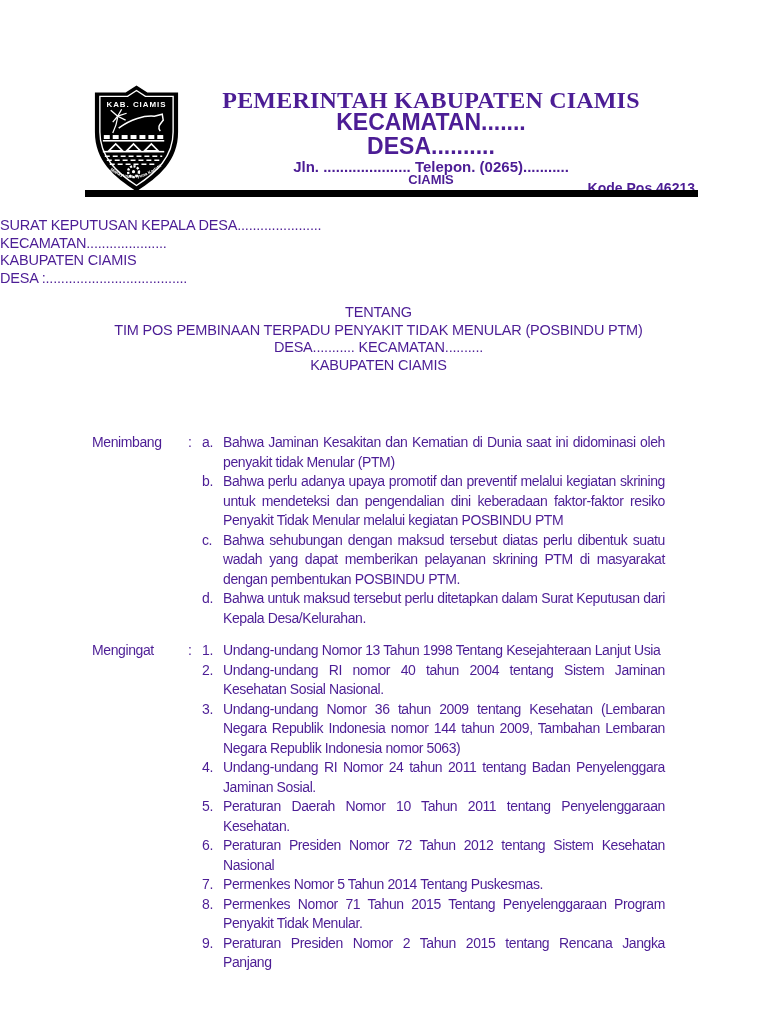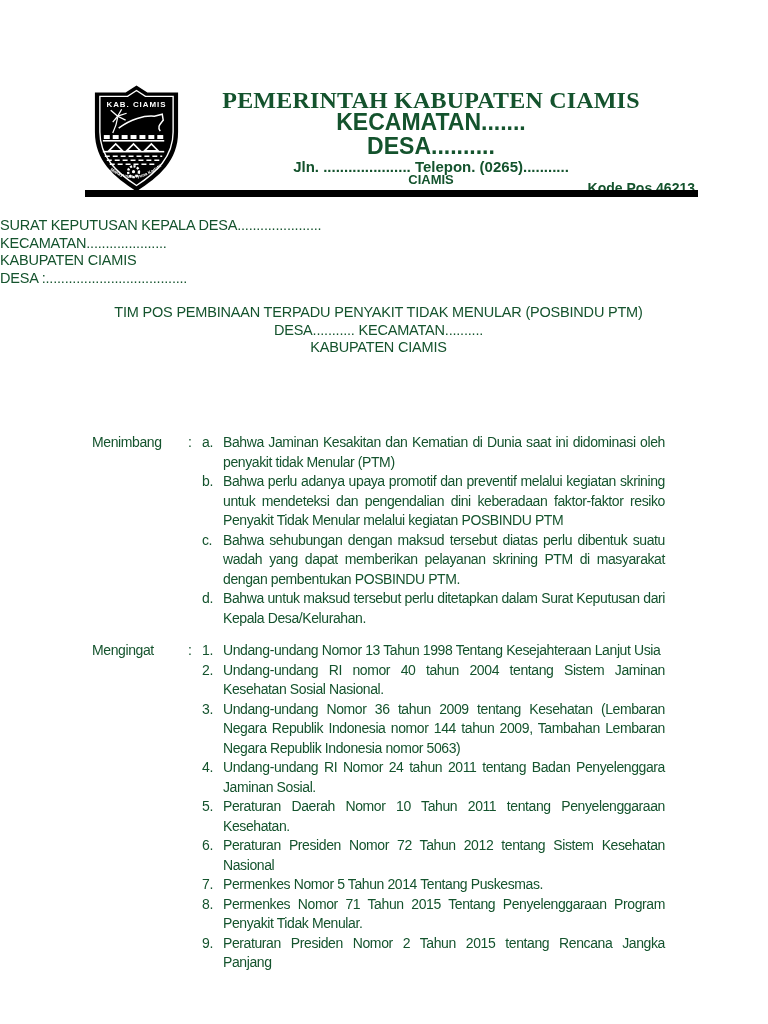--- a/index.html
+++ b/index.html
@@ -2,21 +2,21 @@
 <html><head>
 <meta charset="utf-8">
 <style>
   * { margin:0; padding:0; box-sizing:border-box; }
   html,body { background:#ffffff; }
   .page {
     position:relative;
     width:768px; height:1024px;
     margin:0 auto;
     background:#ffffff;
-    color:#14532d;
+    color:#4c1d95;
     font-family:"Liberation Sans", sans-serif;
     overflow:hidden;
   }
 
   
   .logo {
     position:absolute; left:87px; top:84px;
     width:99px; height:110px;
   }
   .letterhead {
@@ -140,20 +140,21 @@
   <div class="head-rule"></div>
 
   <div class="doc-title">
     <div>SURAT KEPUTUSAN KEPALA DESA......................</div>
     <div>KECAMATAN.....................</div>
     <div>KABUPATEN CIAMIS</div>
     <div>DESA :.....................................</div>
   </div>
 
   <div class="doc-subject">
+    <div>TENTANG</div>
     <div>TIM POS PEMBINAAN TERPADU PENYAKIT TIDAK MENULAR (POSBINDU PTM)</div>
     <div>DESA........... KECAMATAN..........</div>
     <div>KABUPATEN CIAMIS</div>
   </div>
 
   <div class="doc-body">
 
     <div class="section">
       <div class="section-label">Menimbang</div>
       <div class="section-colon">:</div>

